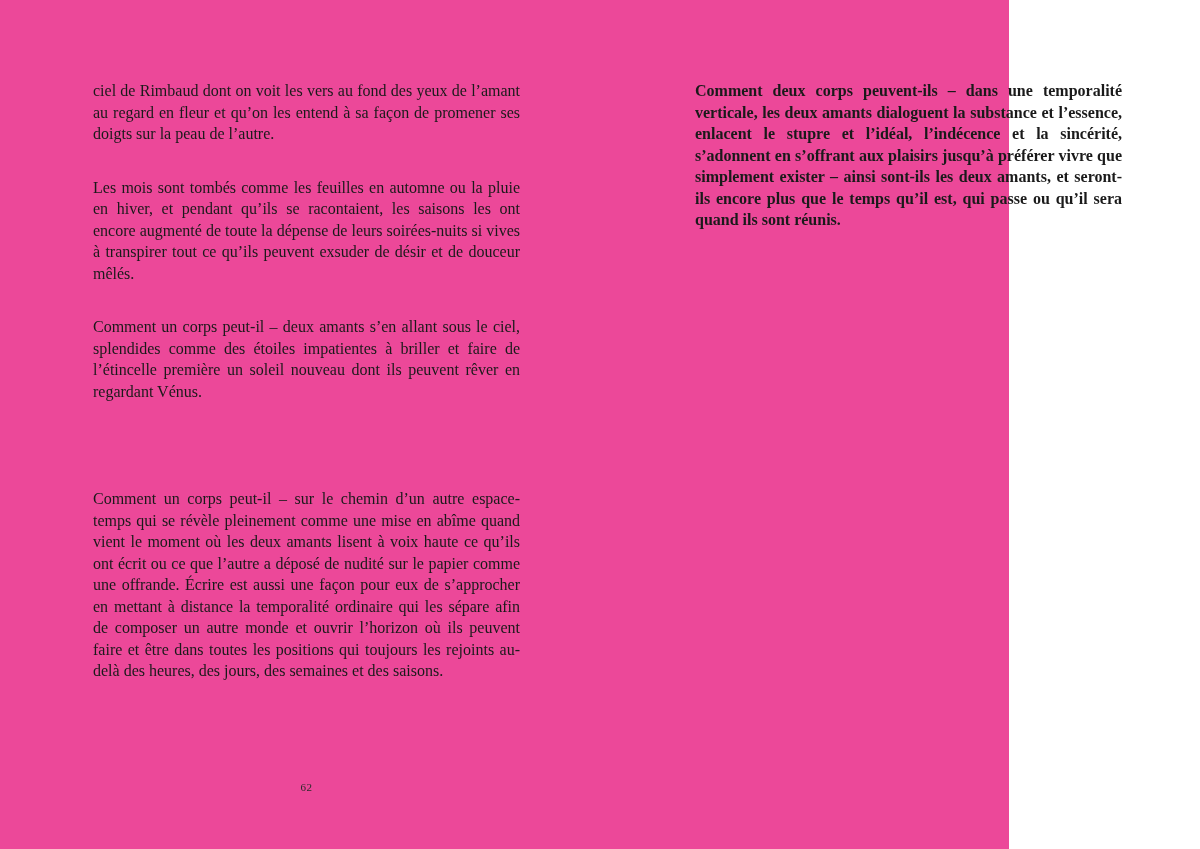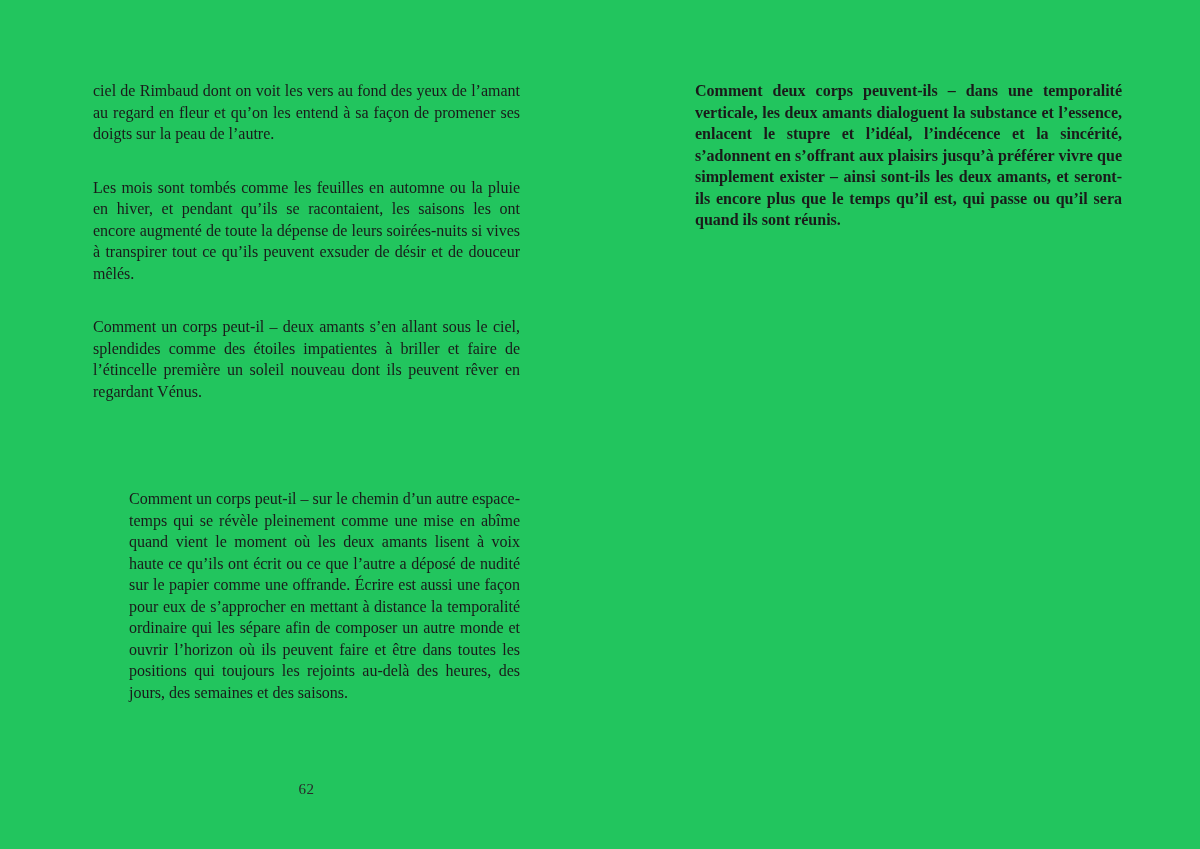--- a/index.html
+++ b/index.html
@@ -5,23 +5,23 @@
   * { margin: 0; padding: 0; box-sizing: border-box; }
   html, body {
     width: 1200px;
     height: 849px;
     background: #ffffff;
     font-family: "Liberation Serif", serif;
     overflow: hidden;
   }
   .spread {
     position: relative;
-    width: 1200px;
+    width: 1009px;
     height: 849px;
-    background: #22c55e;
+    background: #ec4899;
   }
   .page {
     position: absolute;
     top: 0;
     width: 427px;
     height: 849px;
   }
   .page-left  { left: 93px; }
   .page-right { left: 695px; font-weight: bold; }
   .page-text {
@@ -36,29 +36,28 @@
     font-size: 16px;
     line-height: 21.5px;
     color: #1a1a1a;
     text-align: justify;
     text-justify: inter-word;
     margin: 0 0 32px 0;
     hyphens: none;
   }
   .page-text p.big-gap-before {
     margin-top: 54px;
-    margin-left: 36px;
   }
   .page-number {
     position: absolute;
     top: 781px;
     left: 0;
     width: 427px;
     text-align: center;
-    font-size: 15px;
+    font-size: 11px;
     letter-spacing: 0.5px;
     color: #2a2a2a;
   }
 </style>
 </head>
 <body>
 
 <div class="spread">
 
   <div class="page page-left">

